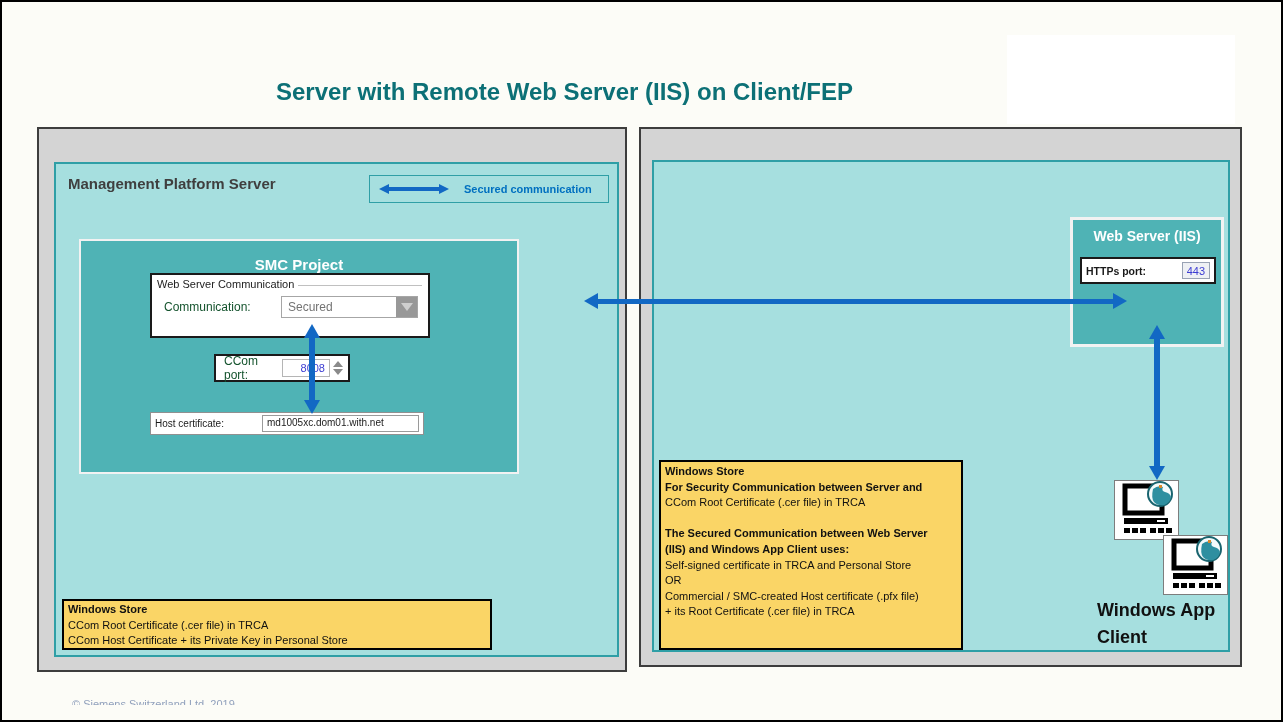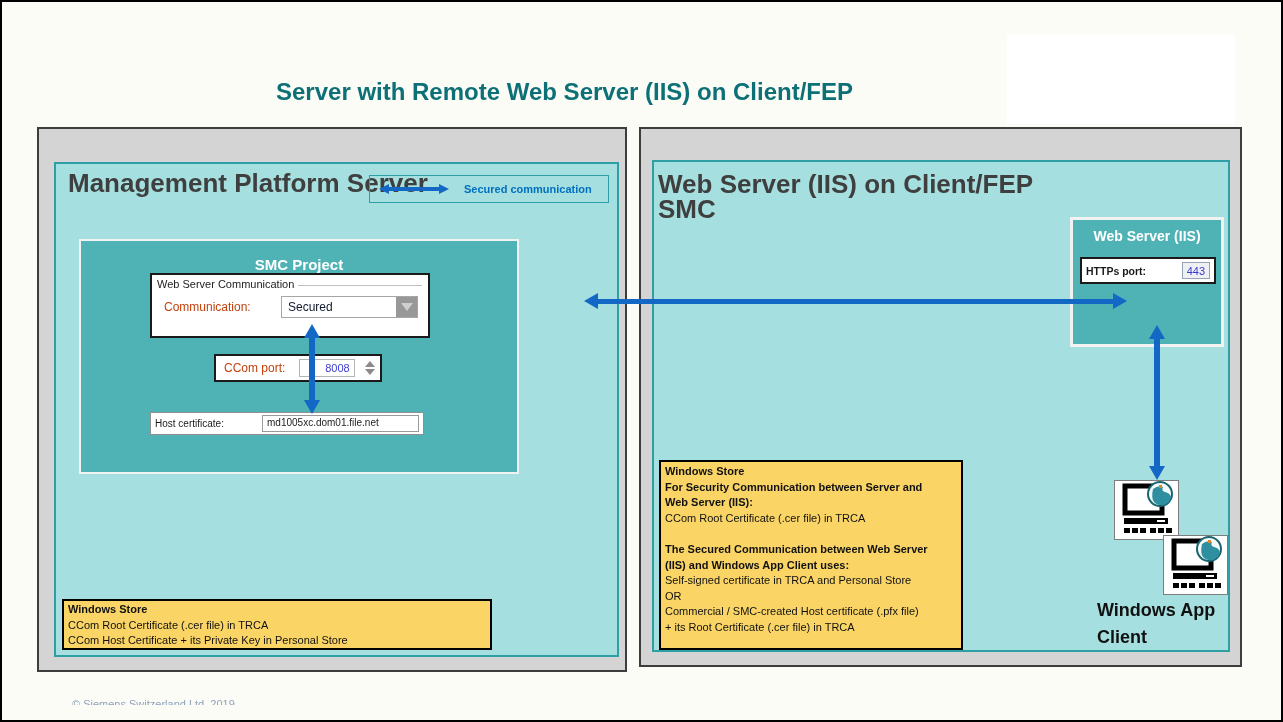--- a/index.html
+++ b/index.html
@@ -12,36 +12,36 @@
 
   .white-rect{background:#ffffff;}
 
   .main-title{
     font-size:24px;font-weight:bold;color:#0C7076;text-align:center;white-space:nowrap;
   }
 
   .gray-panel{background:#D4D4D4;border:2px solid #3d3d3d;box-sizing:border-box;}
   .teal-panel{background:#A6DFDF;border:2px solid #2F9FA6;box-sizing:border-box;}
 
-  .panel-header{font-size:26px;font-weight:bold;color:#3F3F3F;line-height:25px;}
+  .panel-header{font-size:15px;font-weight:bold;color:#3F3F3F;line-height:25px;text-align:center;}
 
   .legend-box{border:1px solid #2F9FA6;box-sizing:border-box;display:flex;align-items:center;}
   .legend-label{font-size:11px;font-weight:bold;color:#0070C0;}
 
   .dark-teal-box{background:#4FB3B5;border:2px solid #F2F2F2;box-sizing:border-box;}
   .dark-teal-title{font-size:15px;font-weight:bold;color:#ffffff;text-align:center;}
 
   
   .widget-box{background:#ffffff;border:2px solid #1a1a1a;box-sizing:border-box;}
   .groupbox-title-row{display:flex;align-items:flex-start;padding:3px 6px 0 5px;}
   .groupbox-title{font-size:11px;color:#222;white-space:nowrap;}
   .groupbox-rule{flex:1;height:1px;background:#c0c0c0;margin:7px 0 0 4px;}
-  .field-label{font-size:12px;color:#c2410c;}
+  .field-label{font-size:12px;color:#14532d;}
   .combo{display:flex;height:22px;box-sizing:border-box;border:1px solid #a6a6a6;background:#fff;}
-  .combo-value{flex:1;font-size:12px;color:#0f172a;padding:3px 0 0 6px;}
+  .combo-value{flex:1;font-size:12px;color:#737373;padding:3px 0 0 6px;}
   .combo-btn{width:21px;background:#989898;display:flex;align-items:center;justify-content:center;}
   .combo-tri{width:0;height:0;border-left:6px solid transparent;border-right:6px solid transparent;border-top:8px solid #cfcfcf;}
   .num-field{background:#fff;border:1px solid #b5b5b5;box-sizing:border-box;font-size:11px;color:#3C3CD2;text-align:right;}
   .spinner{display:flex;flex-direction:column;justify-content:center;gap:2px;align-items:center;}
   .spin-up{width:0;height:0;border-left:5px solid transparent;border-right:5px solid transparent;border-bottom:6px solid #8a8a8a;}
   .spin-down{width:0;height:0;border-left:5px solid transparent;border-right:5px solid transparent;border-top:6px solid #8a8a8a;}
   .small-box{background:#fff;border:1px solid #909090;box-sizing:border-box;}
   .tiny-label{font-size:10px;color:#1a1a1a;}
   .tiny-input{background:#fff;border:1px solid #9a9a9a;box-sizing:border-box;font-size:10px;color:#222;padding:1px 0 0 4px;white-space:nowrap;overflow:hidden;}
 
@@ -104,60 +104,55 @@
       <span class="field-label">Communication:</span>
       <div class="combo" style="width:137px;margin-left:auto;">
         <span class="combo-value">Secured</span>
         <span class="combo-btn">
           <span class="combo-tri"></span>
         </span>
       </div>
     </div>
   </div>
 
-  <div class="abs widget-box" style="left:212px;top:352px;width:168px;height:28px;display:flex;align-items:center;padding:0 5px 0 8px;justify-content:space-between;">
+  <div class="abs widget-box" style="left:212px;top:352px;width:136px;height:28px;display:flex;align-items:center;padding:0 5px 0 8px;justify-content:space-between;">
     <span class="field-label">CCom port:</span>
     <span class="num-field" style="width:56px;height:18px;margin-left:6px;padding:2px 4px 0 0;">8008</span>
     <span class="spinner" style="margin-left:3px;">
       <span class="spin-up"></span>
       <span class="spin-down"></span>
     </span>
   </div>
 
   <div class="abs small-box" style="left:148px;top:410px;width:274px;height:23px;display:flex;align-items:center;padding:0 4px;">
     <span class="tiny-label">Host certificate:</span>
-    <span class="tiny-input" style="width:157px;height:17px;margin-left:auto;">md1005xc.dom01.file.net</span>
+    <span class="tiny-input" style="width:157px;height:17px;margin-left:auto;">md1005xc.dom01.with.net</span>
   </div>
 
   <div class="abs yellow-box" style="left:60px;top:597px;width:430px;height:51px;">
     <div class="store-line b">Windows Store</div>
     <div class="store-line">CCom Root Certificate (.cer file) in TRCA</div>
     <div class="store-line">CCom Host Certificate + its Private Key in Personal Store</div>
   </div>
 
   <div class="abs gray-panel" style="left:637px;top:125px;width:603px;height:540px;"></div>
   <div class="abs teal-panel" style="left:650px;top:158px;width:578px;height:492px;"></div>
 
-  <div class="abs panel-header" style="left:656px;top:170px;">
-    <div>Web Server (IIS) on Client/FEP</div>
-    <div>SMC</div>
-  </div>
 
   <div class="abs dark-teal-box" style="left:1068px;top:215px;width:154px;height:130px;border-width:3px;">
     <div class="dark-teal-title" style="margin-top:8px;font-size:14px;">Web Server (IIS)</div>
   </div>
   <div class="abs widget-box" style="left:1078px;top:255px;width:136px;height:27px;display:flex;align-items:center;padding:0 4px;">
     <span class="tiny-label" style="font-weight:bold;font-size:10.5px;">HTTPs port:</span>
     <span class="num-field" style="width:28px;height:17px;margin-left:auto;padding:2px 4px 0 0;background:#EEF0F4;border-color:#98A2B4;">443</span>
   </div>
 
   <div class="abs yellow-box" style="left:657px;top:458px;width:304px;height:190px;padding-top:2px;">
     <div class="store-line b">Windows Store</div>
     <div class="store-line b">For  Security Communication  between  Server and</div>
-    <div class="store-line b">Web Server (IIS):</div>
     <div class="store-line">CCom Root Certificate (.cer file) in TRCA</div>
     <div class="store-line"></div>
     <div class="store-line b">The  Secured Communication  between Web Server</div>
     <div class="store-line b">(IIS) and Windows App Client  uses:</div>
     <div class="store-line">Self-signed certificate in TRCA  and Personal Store</div>
     <div class="store-line">OR</div>
     <div class="store-line">Commercial / SMC-created Host certificate  (.pfx file)</div>
     <div class="store-line">+  its Root Certificate (.cer file) in TRCA</div>
   </div>
 

